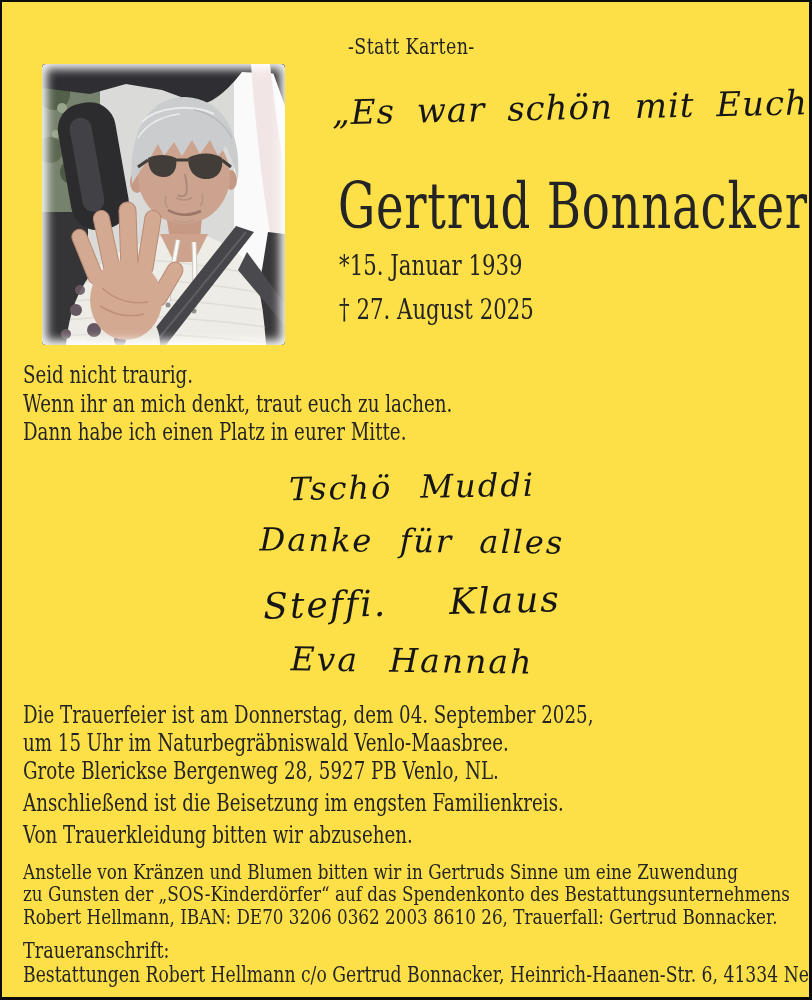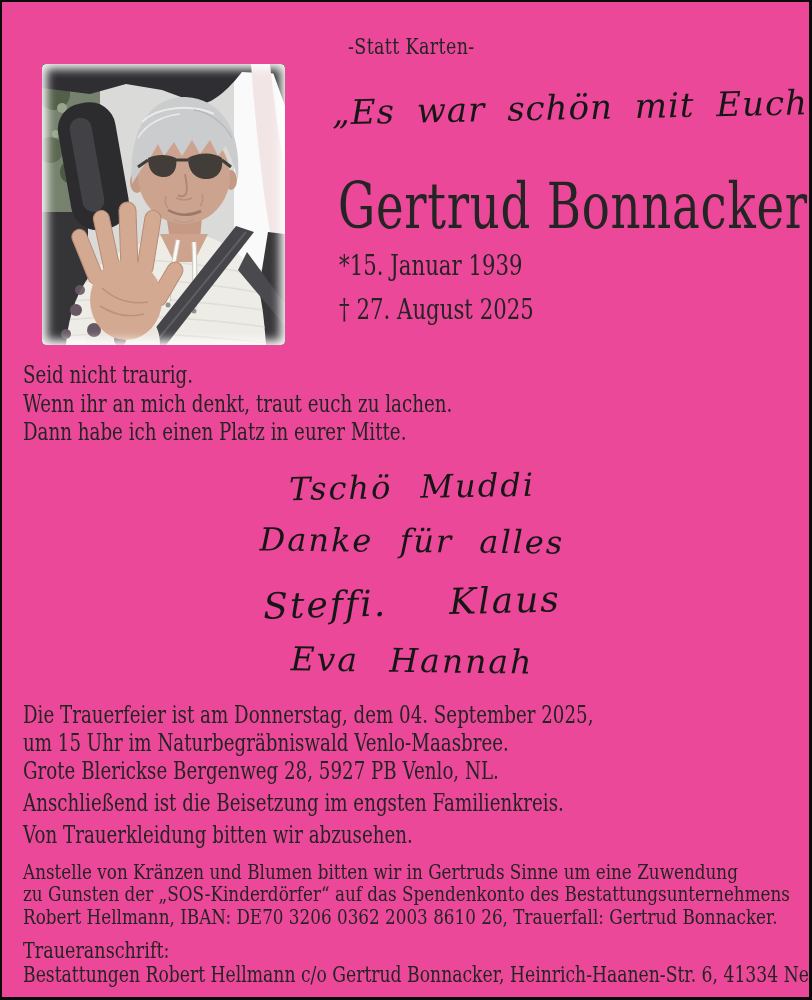--- a/index.html
+++ b/index.html
@@ -1,17 +1,17 @@
 <!DOCTYPE html>
 <html><head>
 <meta charset="utf-8">
 <style>
   html,body{margin:0;padding:0;background:#fff;}
   #sheet{
-    position:relative;width:812px;height:1000px;background:#ec4899;
+    position:relative;width:812px;height:1000px;background:#fde047;
     box-sizing:border-box;border:solid #0b0b0b;border-width:2px 3px 3px 2px;
     overflow:hidden;font-family:"DejaVu Serif", "Liberation Serif", serif;color:#222;
   }
   .abs{position:absolute;}
   .cond{transform:scaleX(0.76);transform-origin:0 0;white-space:nowrap;}
   .cond80{transform:scaleX(0.80);transform-origin:0 0;white-space:nowrap;}
   .serif{font-family:"DejaVu Serif","Liberation Serif",serif;color:#242424;}
   .hand{font-family:"DejaVu Serif","Liberation Serif",serif;font-style:italic;color:#161616;}
   .statt{left:346px;top:31px;font-size:23px;letter-spacing:.5px;}
   .quote{left:330px;top:85px;font-size:34px;word-spacing:10px;letter-spacing:1px;transform:rotate(-1.2deg);white-space:nowrap;}

